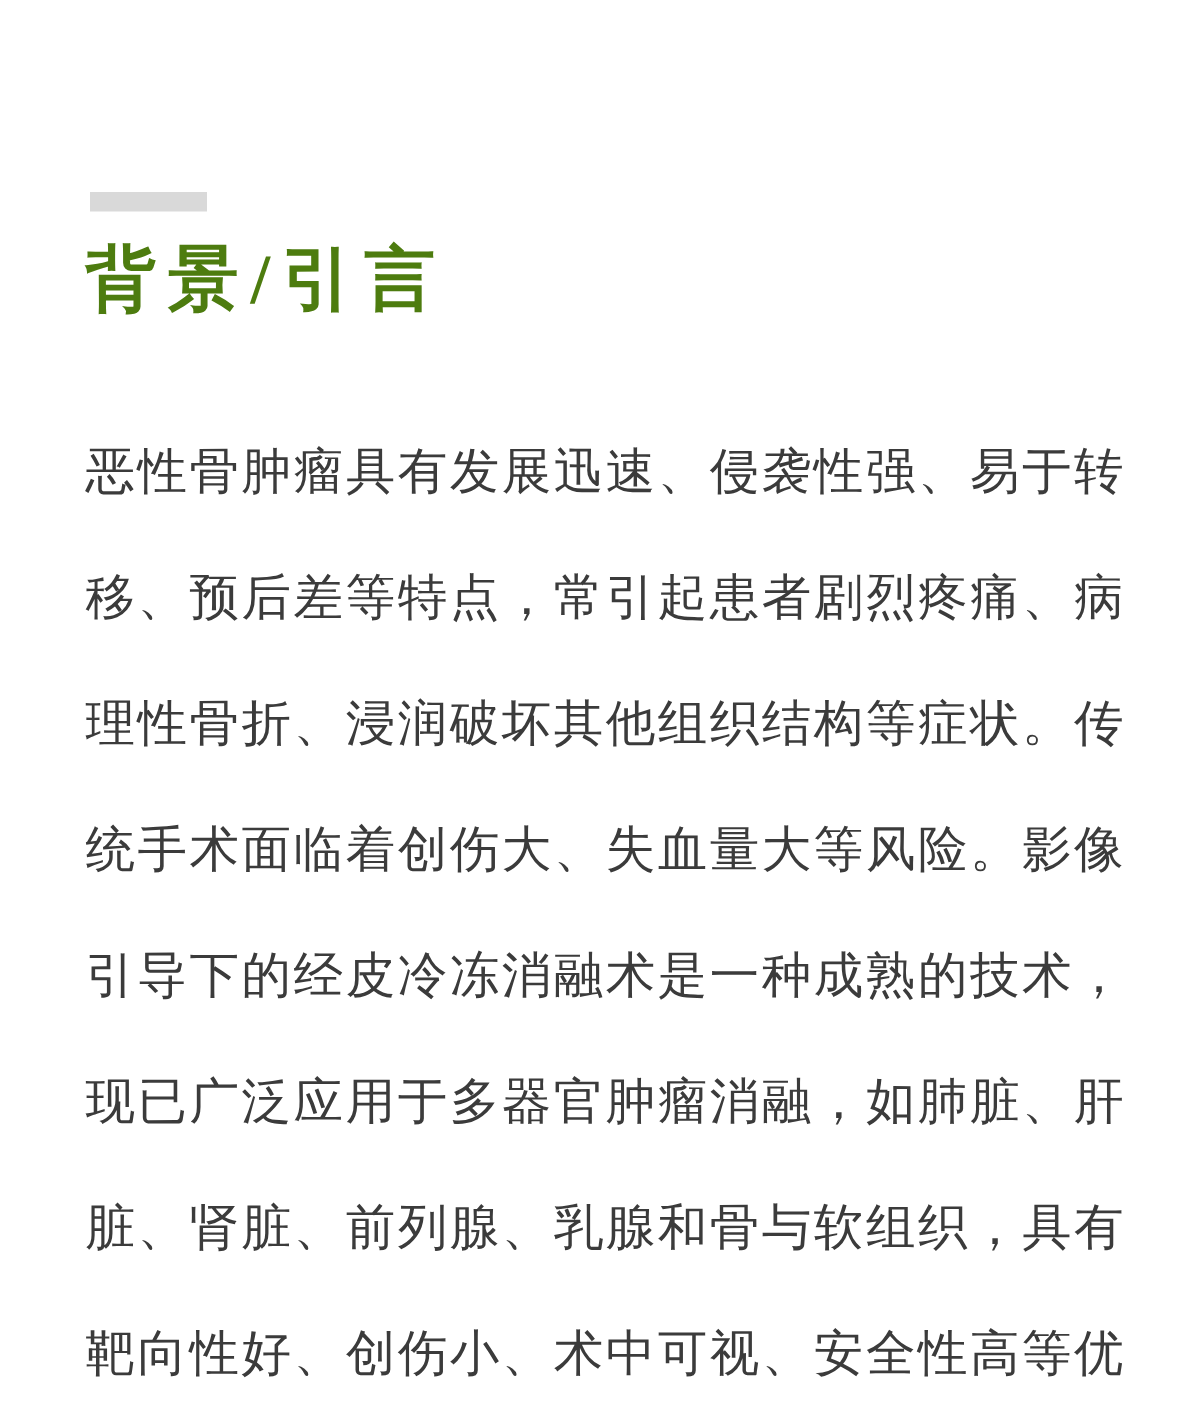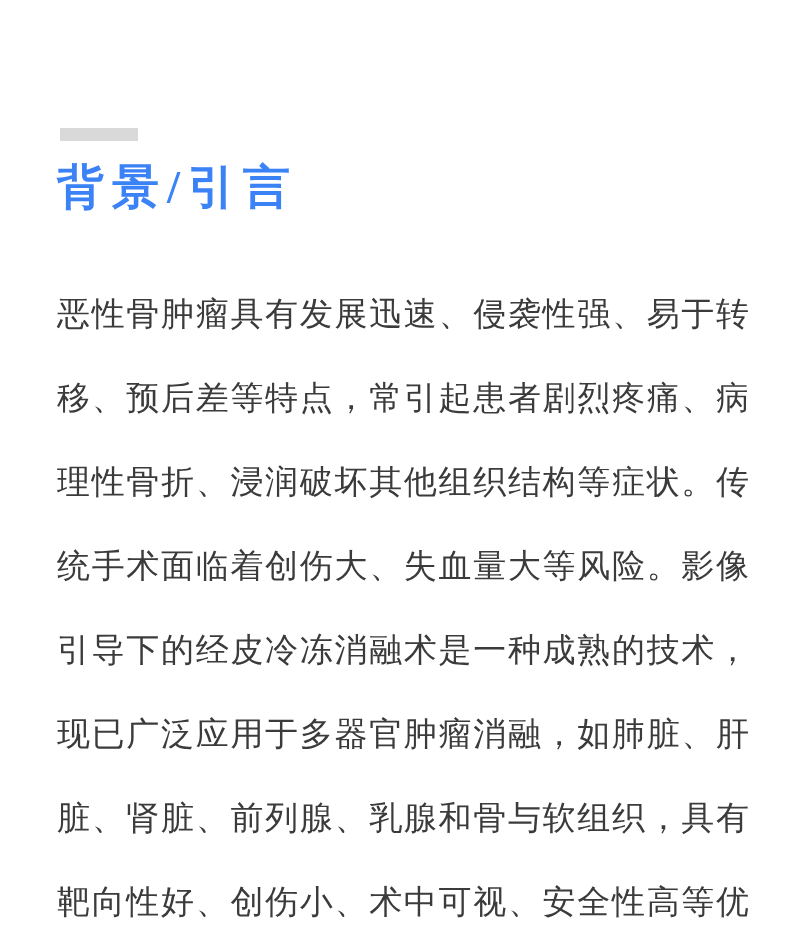--- a/index.html
+++ b/index.html
@@ -26,21 +26,21 @@
   .section-title {
     position: absolute;
     left: 57px;
     top: 162px;
     margin: 0;
     font-family: "Liberation Serif", "DejaVu Serif", serif;
     font-size: 47px;
     font-weight: 700;
     line-height: 1.1;
     letter-spacing: 8px;
-    color: #3b82f6;
+    color: #4d7c0f;
   }
   .body-paragraph {
     position: absolute;
     left: 57px;
     top: 272px;
     width: 692px;
     margin: 0;
     font-family: "Liberation Sans", "DejaVu Sans", sans-serif;
     font-size: 33px;
     font-weight: 300;

